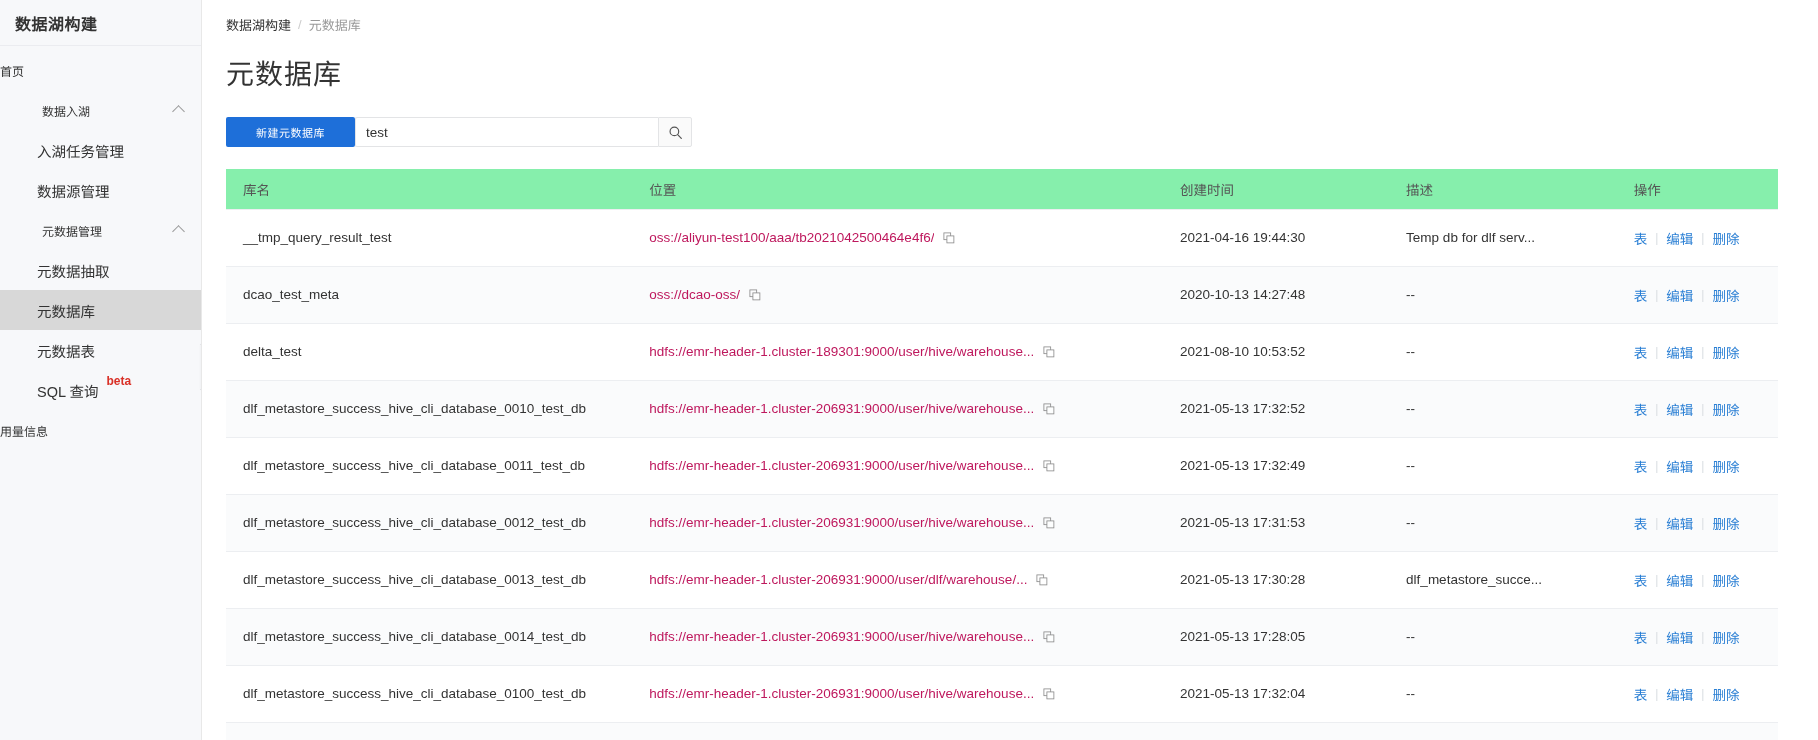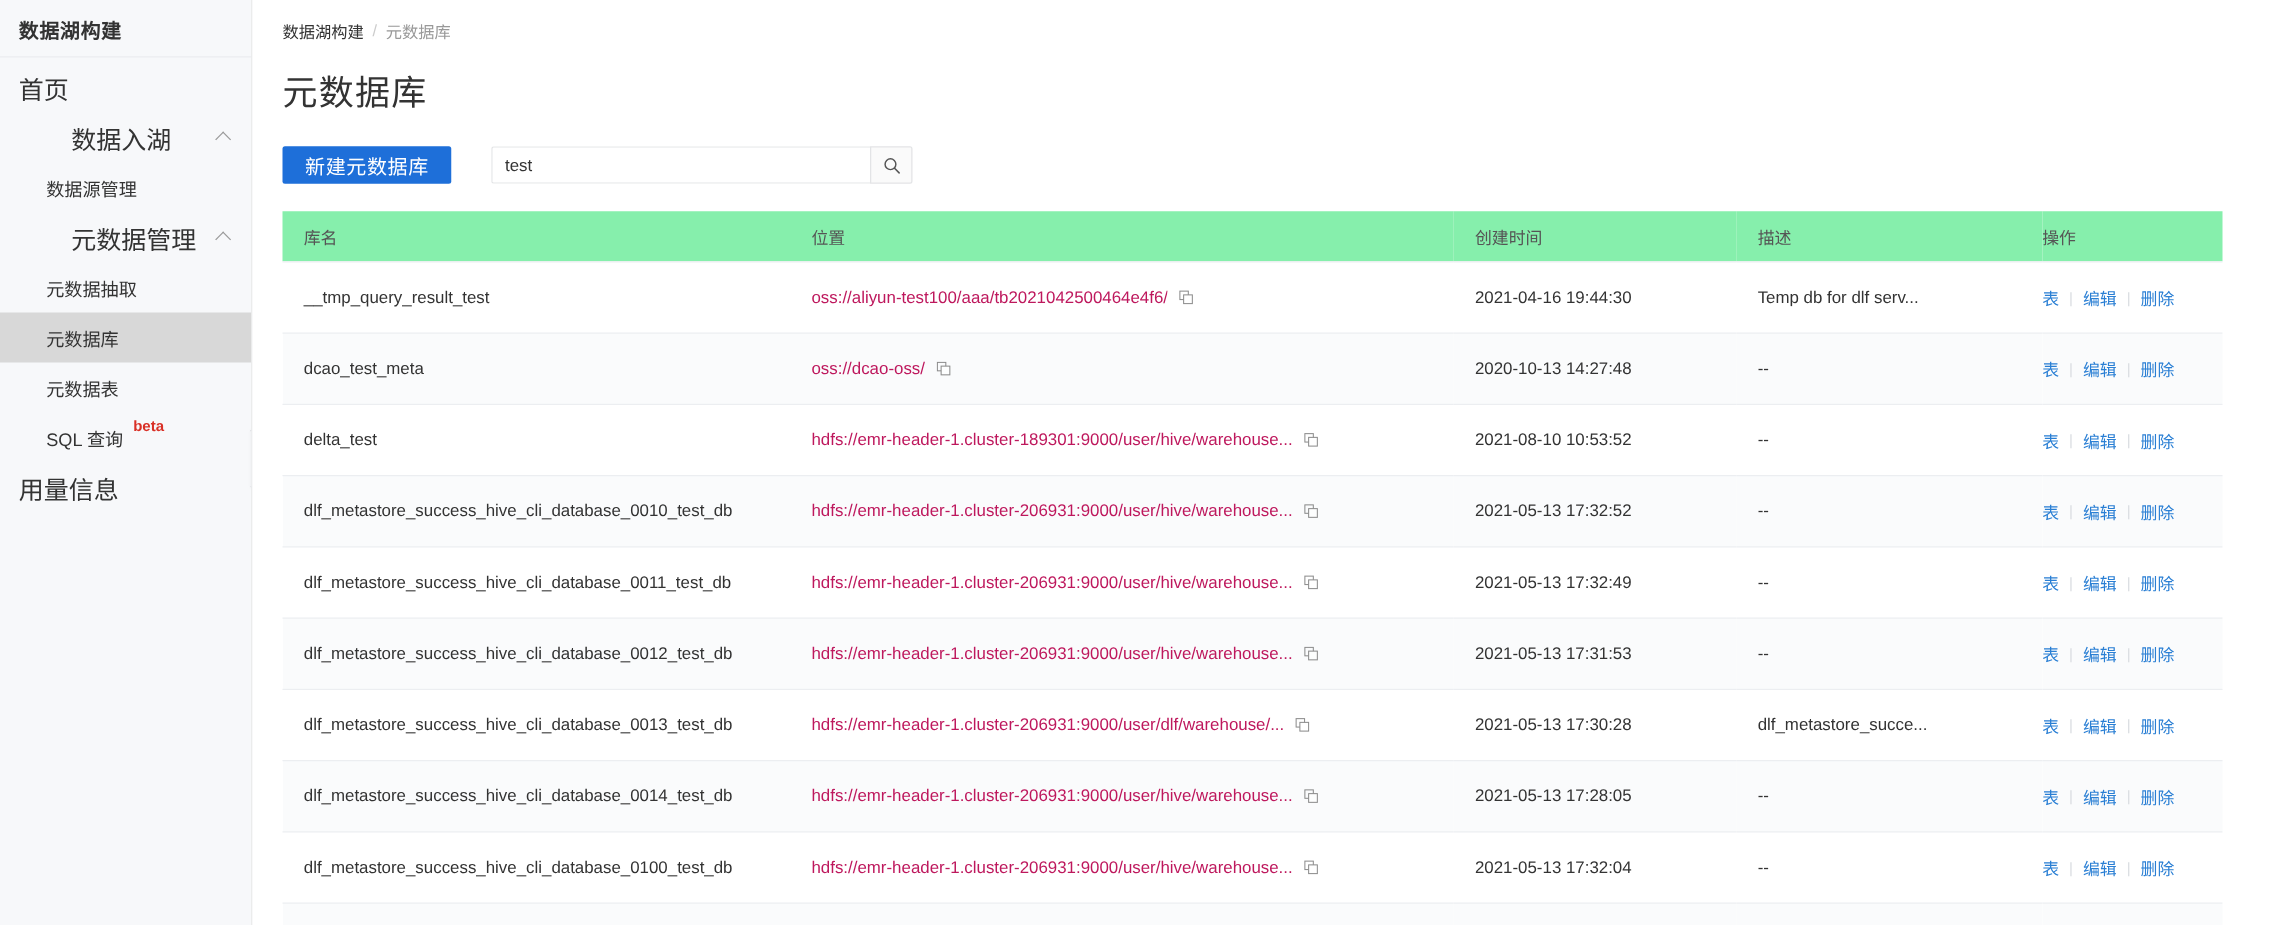--- a/index.html
+++ b/index.html
@@ -37,23 +37,22 @@
     font-weight: bold;
     color: #333;
     border-bottom: 1px solid #ebecf0;
     letter-spacing: .5px;
   }
   .nav { padding-top: 4px; }
   .nav-item {
     height: 40px;
     display: flex;
     align-items: center;
-    padding-left: 15px;
     padding-right: 14px;
-    font-size: 20px;
+    font-size: 12px;
     color: #333;
     cursor: pointer;
     position: relative;
     white-space: nowrap;
   }
   .nav-item.group { justify-content: space-between; margin-left: 42px; }
   .nav-item.sub { padding-left: 37px; font-size: 14.5px; color: #333; }
   .nav-item.active {
     background: #d8d8d8;
     font-weight: normal;
@@ -136,29 +135,29 @@
     align-items: center;
     margin-top: 25px;
     height: 30px;
   }
   .btn-primary {
     height: 30px;
     background: #1e6fd9;
     color: #fff;
     border: none;
     border-radius: 2px;
-    font-size: 16px;
-    padding: 0 18px;
+    font-size: 11px;
+    padding: 0 30px;
     cursor: pointer;
     font-family: inherit;
     letter-spacing: .5px;
   }
   .search-wrap {
     display: flex;
-    margin-left: 32px;
+    margin-left: 0;
     height: 30px;
   }
   .search-input {
     width: 303px;
     height: 30px;
     border: 1px solid #e3e4e6;
     border-right: none;
     border-radius: 2px 0 0 2px;
     padding: 0 10px;
     font-size: 13.5px;
@@ -249,20 +248,25 @@
         <div class="nav-item">
           <span style="display: flex; align-items: flex-start;">
             <span>首页</span>
           </span>
         </div>
         <div class="nav-item group">
           <span style="display: flex; align-items: flex-start;">
             <span>数据入湖</span>
           </span>
           <span class="chev"></span>
+        </div>
+        <div class="nav-item sub">
+          <span style="display: flex; align-items: flex-start;">
+            <span>入湖任务管理</span>
+          </span>
         </div>
         <div class="nav-item sub">
           <span style="display: flex; align-items: flex-start;">
             <span>数据源管理</span>
           </span>
         </div>
         <div class="nav-item group">
           <span style="display: flex; align-items: flex-end;">
             <span>元数据管理</span>
           </span>

